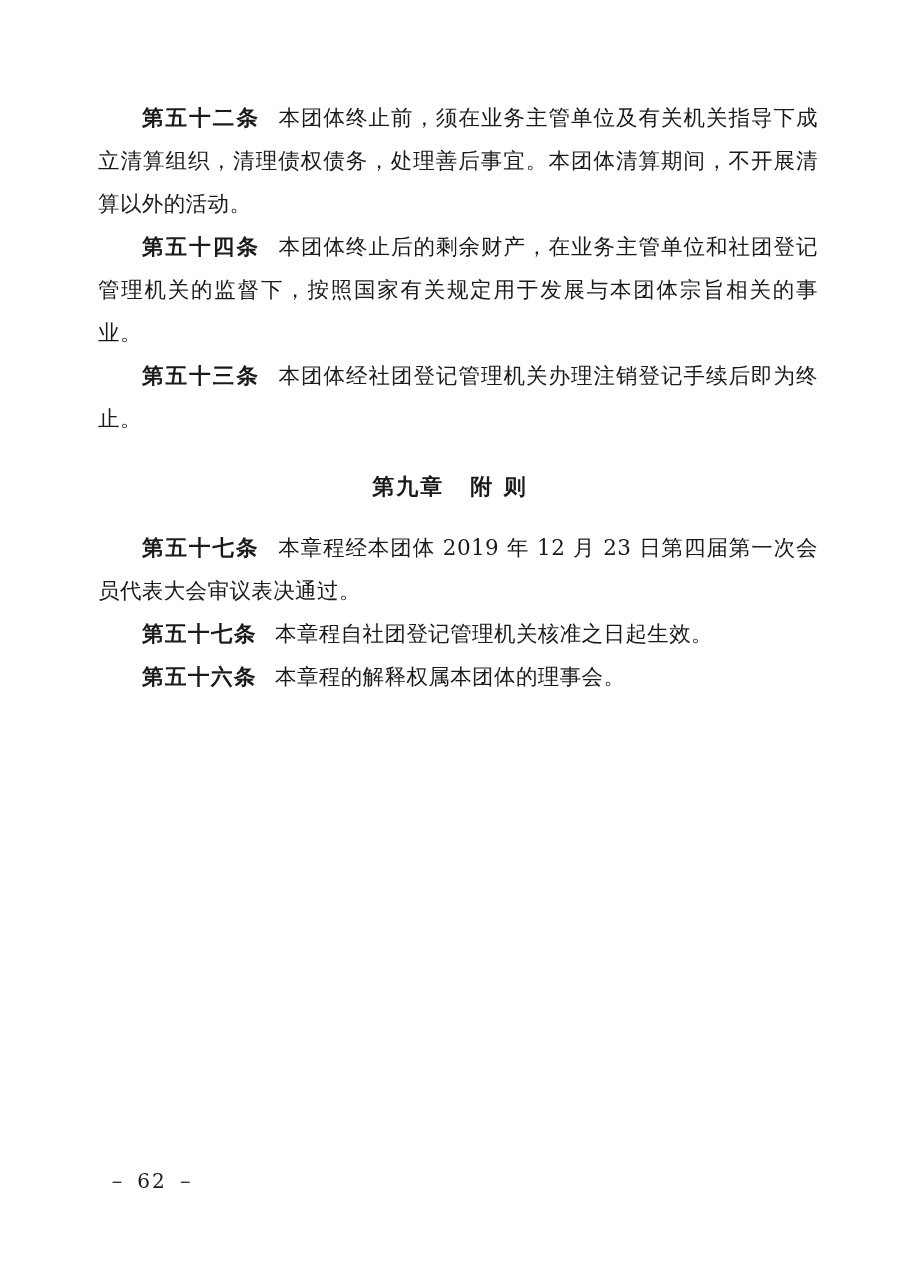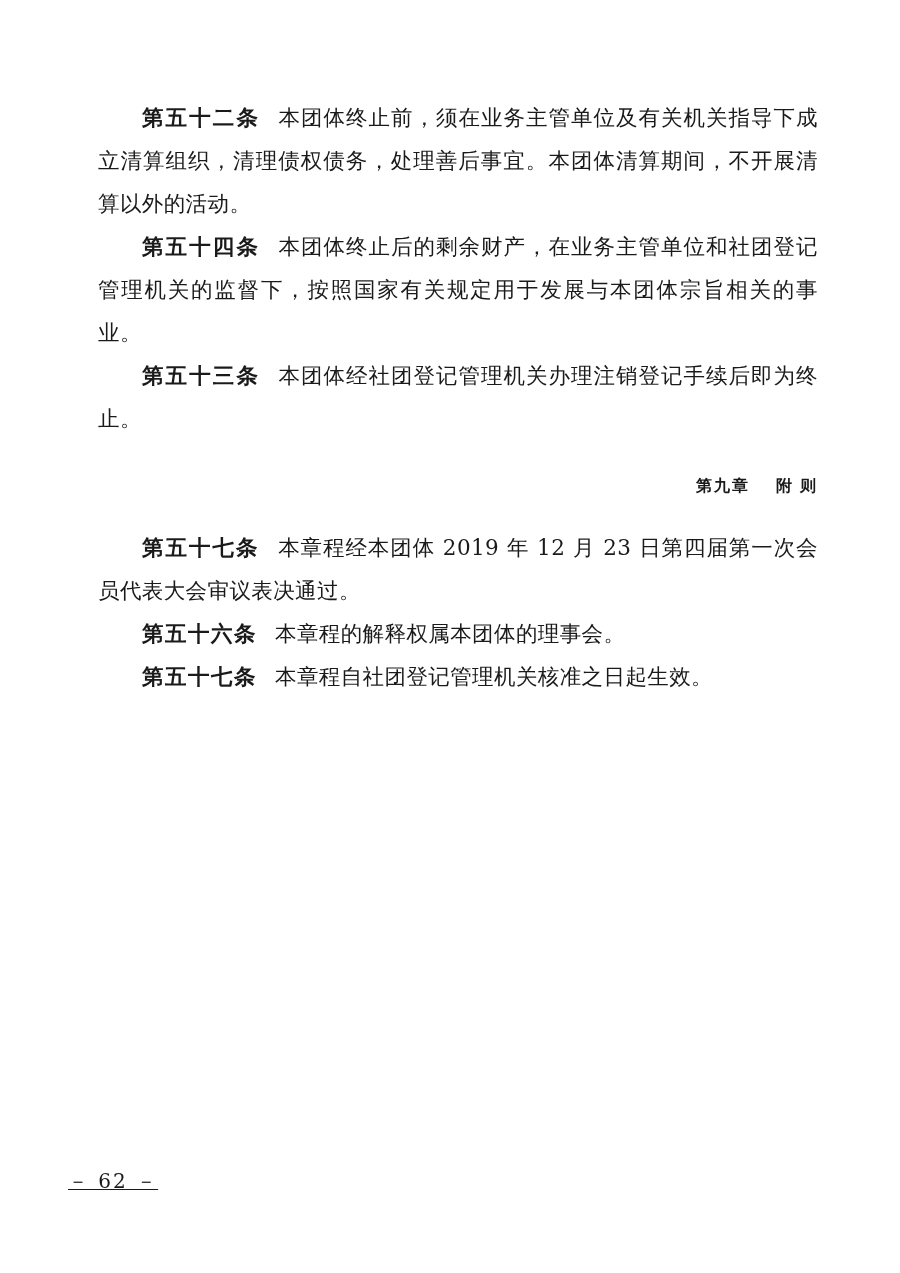--- a/index.html
+++ b/index.html
@@ -42,41 +42,39 @@
     letter-spacing: 1.5px;
   }
   .para .gap {
     display: inline-block;
     width: 18px;
   }
   .indent {
     text-indent: 44px;
   }
   .chapter-heading {
-    text-align: right;
-    font-size: 16px;
+    text-align: center;
+    font-size: 22px;
     font-weight: bold;
     letter-spacing: 2px;
     margin: 26px 0 20px 0;
     line-height: 40px;
-    font-family: Liberation Serif, serif;
   }
   .chapter-heading .sp {
     display: inline-block;
     width: 26px;
   }
   .footer {
     position: absolute;
     left: 0;
     bottom: 78px;
     width: 900px;
     text-align: left;
-    padding-left: 68px;
+    padding-left: 107px;
     box-sizing: border-box;
-    text-decoration: underline;
   }
   .page-number {
     font-size: 20px;
     letter-spacing: 2px;
     color: #1a1a1a;
     font-family: "DejaVu Serif", "Liberation Serif", serif;
   }
 </style>
 </head>
 <body>
@@ -98,25 +96,25 @@
 
     <h2 class="chapter-heading">
       <span>第九章</span><span class="sp"></span><span>附 则</span>
     </h2>
 
     <p class="para indent">
       <span class="lead">第五十七条</span><span class="gap"></span><span>本章程经本团体 2019 年 12 月 23 日第四届第一次会员代表大会审议表决通过。</span>
     </p>
 
     <p class="para indent">
-      <span class="lead">第五十六条</span><span class="gap"></span><span>本章程的解释权属本团体的理事会。</span>
+      <span class="lead">第五十七条</span><span class="gap"></span><span>本章程自社团登记管理机关核准之日起生效。</span>
     </p>
 
     <p class="para indent">
-      <span class="lead">第五十七条</span><span class="gap"></span><span>本章程自社团登记管理机关核准之日起生效。</span>
+      <span class="lead">第五十六条</span><span class="gap"></span><span>本章程的解释权属本团体的理事会。</span>
     </p>
 
   </div>
 
   <div class="footer">
     <span class="page-number">－ 62 －</span>
   </div>
 </div>
 
 </body></html>

